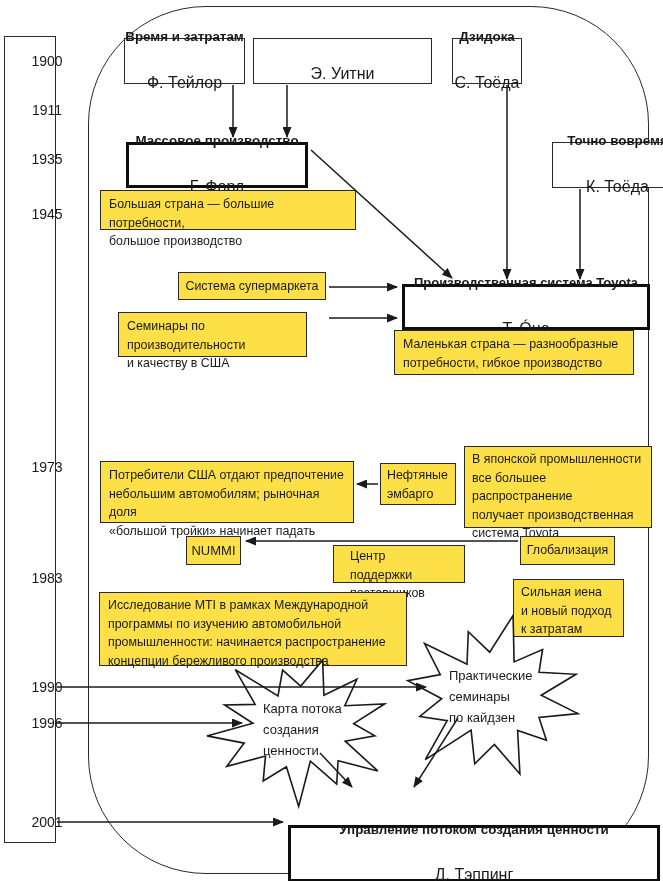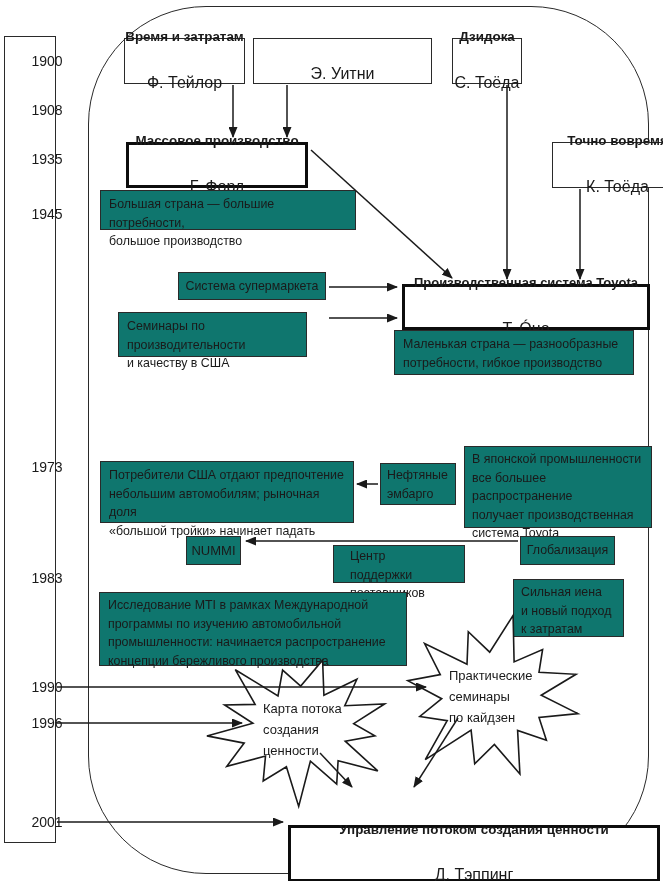--- a/index.html
+++ b/index.html
@@ -10,37 +10,37 @@
   .timeline-box{position:absolute;left:4px;top:36px;width:52px;height:807px;
        border:1.6px solid #2a2a2a;box-sizing:border-box;background:#fff;z-index:1;}
   .year{position:absolute;width:52px;left:21px;text-align:center;font-size:14px;
        line-height:16px;z-index:2;background:transparent;}
   .box{position:absolute;background:#fff;border:1.5px solid #2a2a2a;box-sizing:border-box;
        display:flex;flex-direction:column;align-items:center;justify-content:center;
        text-align:center;z-index:2;}
   .box.thick{border:3px solid #0d0d0d;}
   .box-title{font-weight:bold;font-size:13.4px;line-height:1.3;white-space:nowrap;}
   .box-person{font-size:16px;line-height:1.3;margin-top:27px;}
-  .note{position:absolute;background:#0f766e;border:1.4px solid #2a2a2a;box-sizing:border-box;
+  .note{position:absolute;background:#fde047;border:1.4px solid #2a2a2a;box-sizing:border-box;
        font-size:12.4px;line-height:1.5;padding:4px 8px;white-space:pre-line;z-index:2;}
   .note.center{display:flex;align-items:center;justify-content:center;text-align:center;
        white-space:nowrap;padding:2px 6px;}
   .burst-label{position:absolute;font-size:13px;line-height:1.6;white-space:pre-line;z-index:4;}
   svg.overlay{position:absolute;left:0;top:0;z-index:3;pointer-events:none;}
   svg .ln{stroke:#1a1a1a;stroke-width:1.5;fill:none;}
   svg .burst{fill:#ffffff;stroke:#1a1a1a;stroke-width:1.6;stroke-linejoin:miter;}
 </style>
 </head>
 <body>
 
 <div class="container-outline"></div>
 <div class="timeline-box"></div>
 
 <span class="year" style="top:53px">1900</span>
-<span class="year" style="top:102px">1908</span>
+<span class="year" style="top:102px">1911</span>
 <span class="year" style="top:151px">1935</span>
 <span class="year" style="top:206px">1945</span>
 <span class="year" style="top:459px">1973</span>
 <span class="year" style="top:570px">1983</span>
 <span class="year" style="top:679px">1990</span>
 <span class="year" style="top:715px">1996</span>
 <span class="year" style="top:814px">2001</span>
 
 <div class="box" style="left:124px;top:38px;width:121px;height:46px">
   <div class="box-title">Время и затратам</div>

